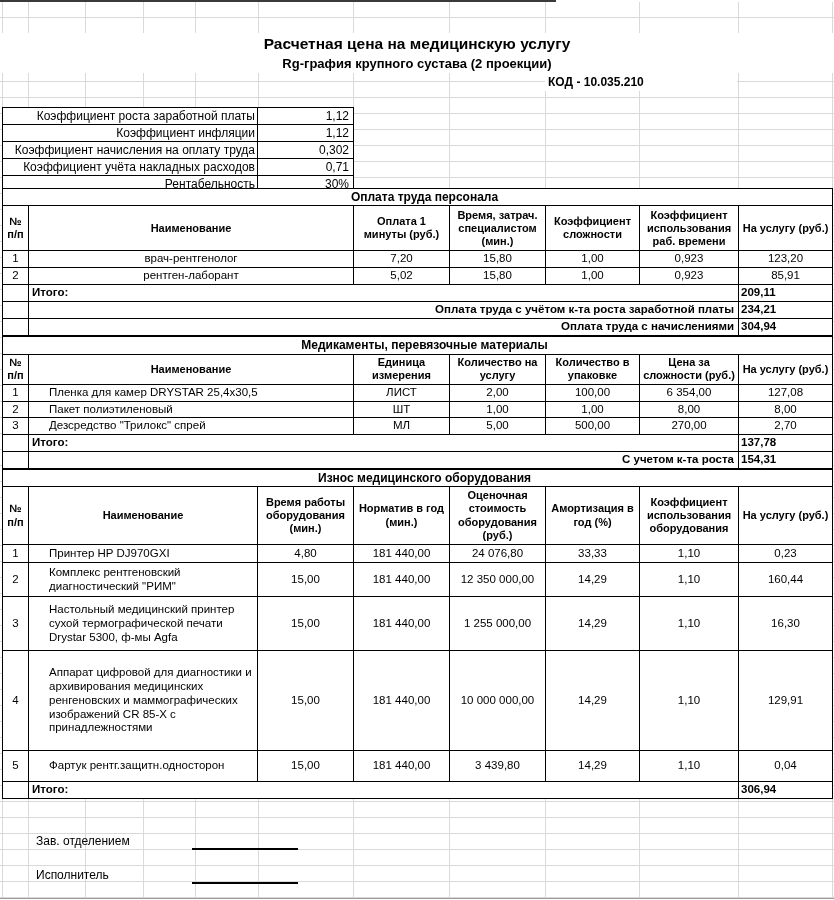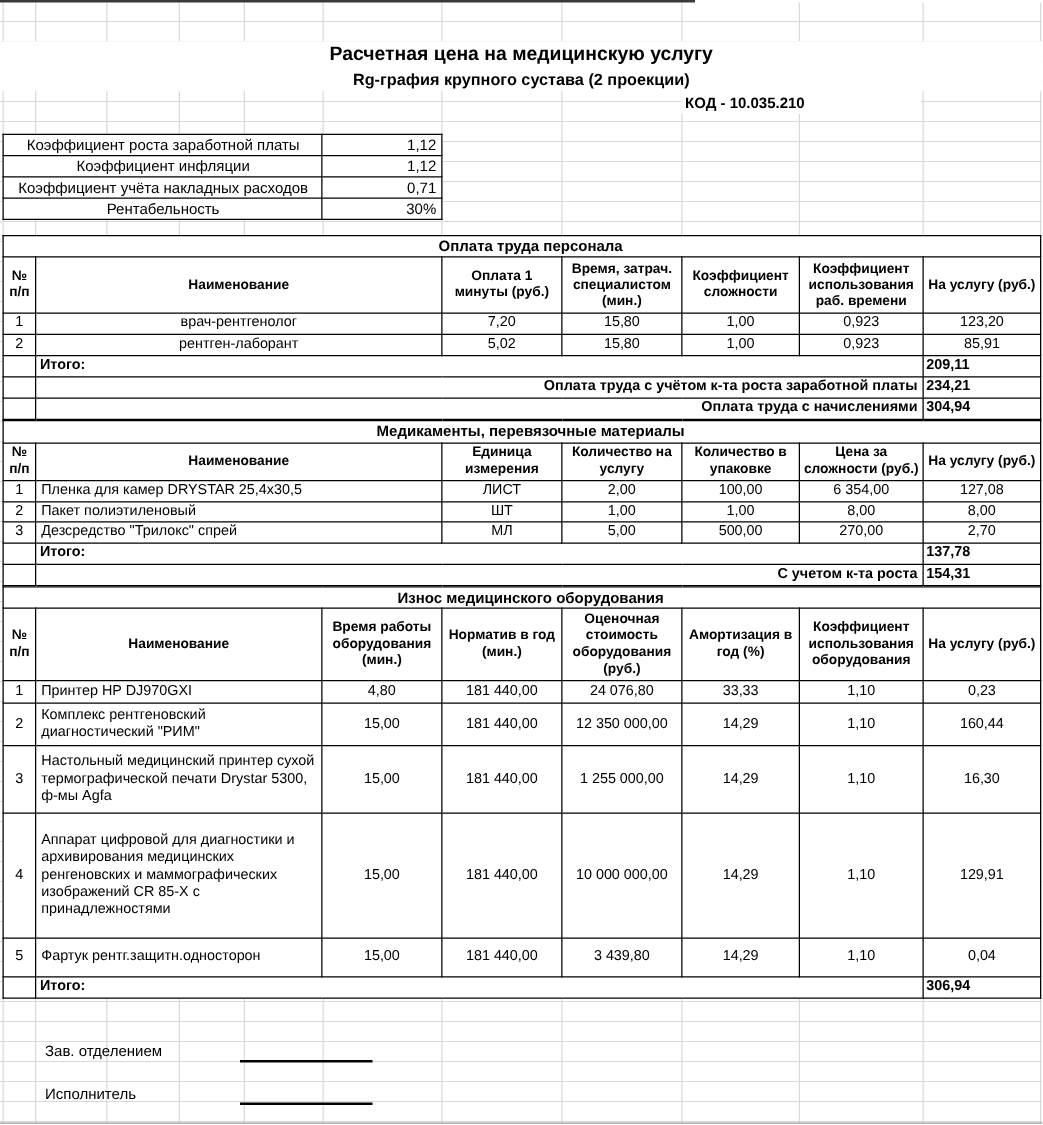--- a/index.html
+++ b/index.html
@@ -38,29 +38,29 @@
   .code{
     position:absolute;left:545px;top:73px;width:192px;height:18px;background:#fff;z-index:2;
     font-size:12px;font-weight:bold;line-height:18px;padding-left:3px;box-sizing:border-box;white-space:nowrap;
   }
 
   table{border-collapse:collapse;table-layout:fixed;background:#fff;}
   td{border:1px solid #000;overflow:hidden;vertical-align:middle;padding:1px 2px;box-sizing:border-box;}
 
   .coef{position:absolute;left:2px;top:107px;z-index:2;font-size:12px;}
   .coef td{height:14px;line-height:14px;white-space:nowrap;}
-  .coef .cl{text-align:center;padding-left:3px;}
+  .coef .cl{text-align:right;padding-left:3px;}
   .coef .cv{text-align:right;padding-right:4px;}
 
   .main{position:absolute;left:2px;top:188px;width:830px;z-index:2;}
   table.t{width:830px;font-size:11.5px;line-height:1.2;}
   .sec td{font-weight:bold;text-align:center;font-size:12px;padding-left:16px;}
   .hdr td{font-weight:bold;text-align:center;font-size:11px;padding:1px;}
   .c{text-align:center;}
-  .l{text-align:left;padding-left:4px;}
+  .l{text-align:left;padding-left:20px;}
   .nw{white-space:nowrap;}
   .tl{font-weight:bold;text-align:left;padding-left:3px;}
   .sl{font-weight:bold;text-align:right;padding-right:4px;}
   .tv{font-weight:bold;text-align:left;padding-right:4px;}
 
   .sig{position:absolute;left:36px;font-size:12px;z-index:2;white-space:nowrap;}
   .sigline{position:absolute;left:192px;width:106px;height:14px;border-bottom:2px solid #000;z-index:2;}
 </style>
 </head>
 <body>
@@ -84,20 +84,24 @@
     <tbody>
         <tr>
       <td class="cl">Коэффициент роста заработной платы</td>
       <td class="cv">1,12</td>
     </tr>
     <tr>
       <td class="cl">Коэффициент инфляции</td>
       <td class="cv">1,12</td>
     </tr>
     <tr>
+      <td class="cl">Коэффициент начисления на оплату труда</td>
+      <td class="cv">0,302</td>
+    </tr>
+    <tr>
       <td class="cl">Коэффициент учёта накладных расходов</td>
       <td class="cv">0,71</td>
     </tr>
     <tr>
       <td class="cl">Рентабельность</td>
       <td class="cv">30%</td>
     </tr>
   </tbody>
     </table>
 

